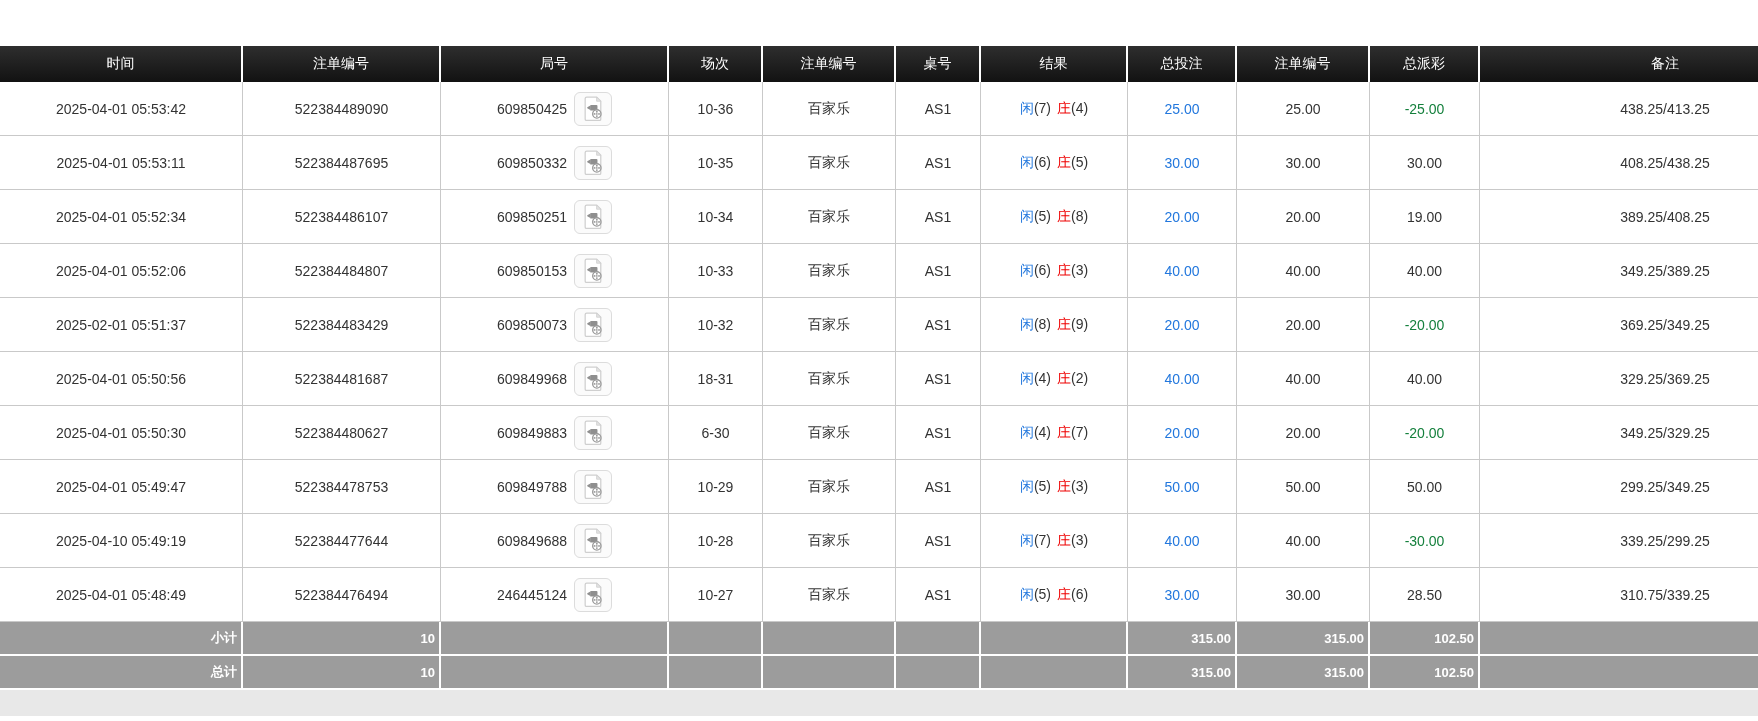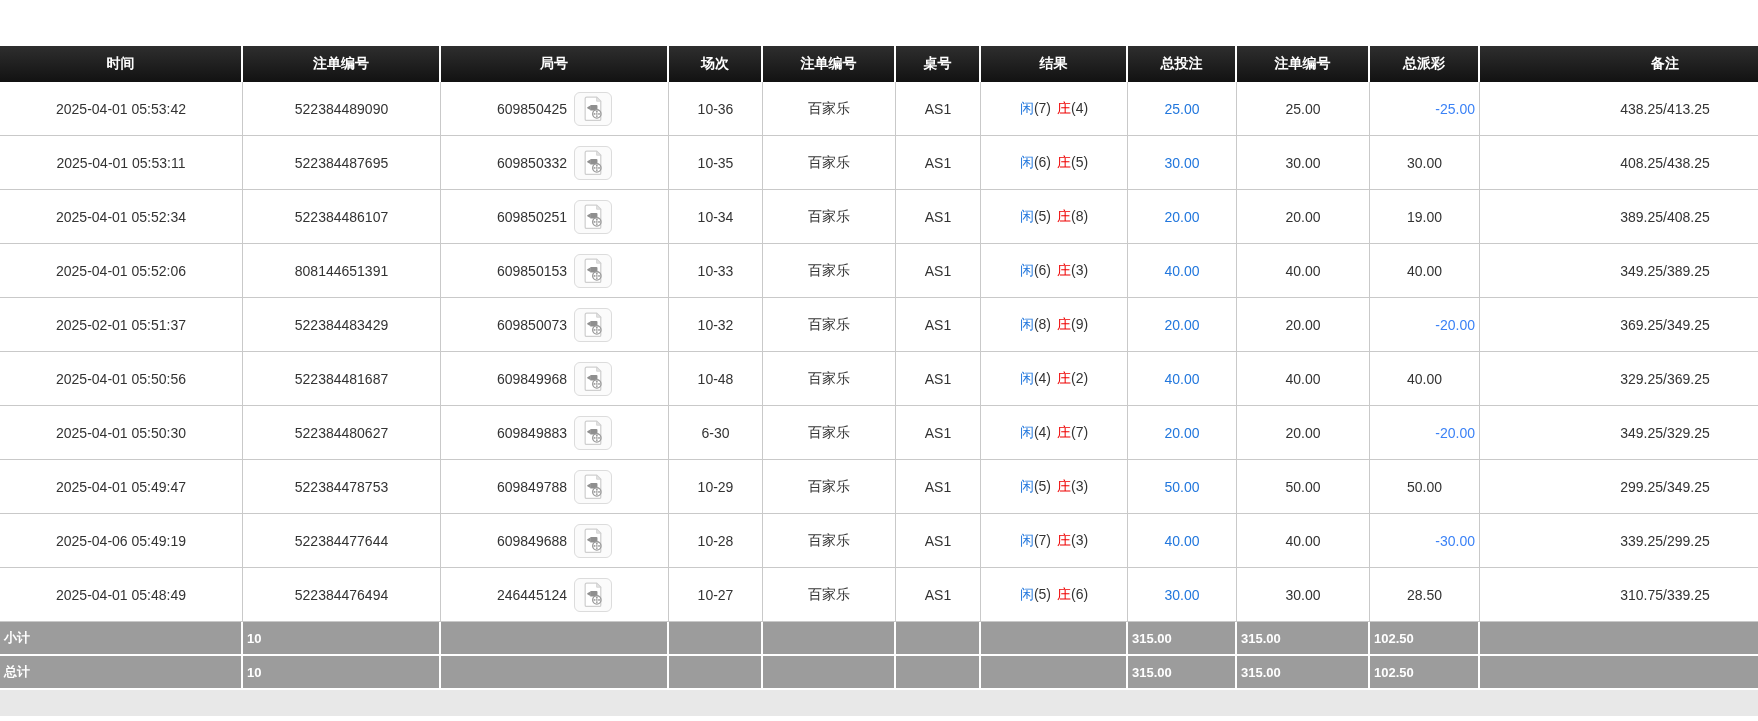--- a/index.html
+++ b/index.html
@@ -15,21 +15,21 @@
   table.records {
     width: 1850px;
     table-layout: fixed;
     border-collapse: separate;
     border-spacing: 0;
     font-size: 14px;
   }
   thead th {
     background: linear-gradient(#2e2e2e, #121212);
     color: #ffffff;
-    font-weight: bold;
+    font-weight: normal;
     height: 36px;
     padding: 0 4px;
     text-align: center;
     border-right: 2px solid #ffffff;
     vertical-align: middle;
   }
   thead th:last-child { border-right: none; }
   tbody td {
     height: 54px;
     text-align: center;
@@ -38,39 +38,39 @@
     background: #ffffff;
     border-right: 1px solid #c9c9c9;
     border-bottom: 1px solid #c9c9c9;
     color: #333;
   }
   tbody td:last-child { border-right: none; }
   .blue-amt { color: #2277dd; }
   .res-player { color: #2277dd; }
   .res-banker { color: #ee0000; margin-left: 6px; }
   .res-pts { color: #333; }
-  .neg { color: #3b82f6; text-align: right; }
+  .neg { color: #15803d; }
   .round-wrap { display: inline-flex; align-items: center; gap: 7px; justify-content: center; }
   .video-btn {
     width: 38px; height: 34px;
     border: 1px solid #dcdcdc;
     border-radius: 6px;
     background: #fbfbfb;
     display: inline-flex; align-items: center; justify-content: center;
     cursor: pointer; padding: 0;
   }
   tr.summary-row td {
     height: 34px;
     background: #9c9c9c;
     color: #ffffff;
     font-weight: bold;
     font-size: 13px;
     border-right: 2px solid #ffffff;
     border-bottom: 2px solid #ffffff;
-    text-align: left;
+    text-align: right;
     vertical-align: middle;
   }
   tr.summary-row td:last-child { border-right: none; }
   .bottom-strip { height: 26px; background: #e8e8e8; width: 1758px; }
 </style>
 </head>
 <body>
 
 <div class="page">
   <div class="top-gap"></div>
@@ -204,21 +204,21 @@
             <span class="res-player">闲</span><span class="res-pts">(5)</span><span class="res-banker">庄</span><span class="res-pts">(8)</span>
           </td>
           <td class="blue-amt">20.00</td>
           <td>20.00</td>
           <td>19.00</td>
           <td>389.25/408.25</td>
         </tr>
 
         <tr class="data-row">
           <td>2025-04-01 05:52:06</td>
-          <td>808144651391</td>
+          <td>522384484807</td>
           <td>
             <span class="round-wrap">
               <span>609850153</span>
               <button class="video-btn" type="button">
                 <svg width="21" height="25" viewBox="0 0 20 24" aria-hidden="true">
                   <path d="M3.5 1 H13 L17 5 V22 a1.5 1.5 0 0 1 -1.5 1.5 H3.5 A1.5 1.5 0 0 1 2 22 V2.5 A1.5 1.5 0 0 1 3.5 1 Z" fill="#ffffff" stroke="#cfcfcf" stroke-width="1.2"></path>
                   <path d="M13 1 L17 5 H13 Z" fill="#e4e4e4" stroke="#cfcfcf" stroke-width="0.8"></path>
                   <path d="M4 10.8 L7 9.2 V13.4 L4 11.8 Z" fill="#8f8f8f"></path>
                   <rect x="6.8" y="8.6" width="7" height="5.4" rx="0.9" fill="#8f8f8f"></rect>
                   <circle cx="13.2" cy="17.2" r="4" fill="#ffffff" stroke="#9a9a9a" stroke-width="1.3"></circle>
@@ -292,21 +292,21 @@
                   <circle cx="13.2" cy="17.2" r="4" fill="#ffffff" stroke="#9a9a9a" stroke-width="1.3"></circle>
                   <circle cx="13.2" cy="15.1" r="0.9" fill="#9a9a9a"></circle>
                   <circle cx="13.2" cy="19.3" r="0.9" fill="#9a9a9a"></circle>
                   <circle cx="11.1" cy="17.2" r="0.9" fill="#9a9a9a"></circle>
                   <circle cx="15.3" cy="17.2" r="0.9" fill="#9a9a9a"></circle>
                   <circle cx="13.2" cy="17.2" r="0.8" fill="#9a9a9a"></circle>
                 </svg>
               </button>
             </span>
           </td>
-          <td>10-48</td>
+          <td>18-31</td>
           <td>百家乐</td>
           <td>AS1</td>
           <td>
             <span class="res-player">闲</span><span class="res-pts">(4)</span><span class="res-banker">庄</span><span class="res-pts">(2)</span>
           </td>
           <td class="blue-amt">40.00</td>
           <td>40.00</td>
           <td>40.00</td>
           <td>329.25/369.25</td>
         </tr>
@@ -373,21 +373,21 @@
           <td>
             <span class="res-player">闲</span><span class="res-pts">(5)</span><span class="res-banker">庄</span><span class="res-pts">(3)</span>
           </td>
           <td class="blue-amt">50.00</td>
           <td>50.00</td>
           <td>50.00</td>
           <td>299.25/349.25</td>
         </tr>
 
         <tr class="data-row">
-          <td>2025-04-06 05:49:19</td>
+          <td>2025-04-10 05:49:19</td>
           <td>522384477644</td>
           <td>
             <span class="round-wrap">
               <span>609849688</span>
               <button class="video-btn" type="button">
                 <svg width="21" height="25" viewBox="0 0 20 24" aria-hidden="true">
                   <path d="M3.5 1 H13 L17 5 V22 a1.5 1.5 0 0 1 -1.5 1.5 H3.5 A1.5 1.5 0 0 1 2 22 V2.5 A1.5 1.5 0 0 1 3.5 1 Z" fill="#ffffff" stroke="#cfcfcf" stroke-width="1.2"></path>
                   <path d="M13 1 L17 5 H13 Z" fill="#e4e4e4" stroke="#cfcfcf" stroke-width="0.8"></path>
                   <path d="M4 10.8 L7 9.2 V13.4 L4 11.8 Z" fill="#8f8f8f"></path>
                   <rect x="6.8" y="8.6" width="7" height="5.4" rx="0.9" fill="#8f8f8f"></rect>

